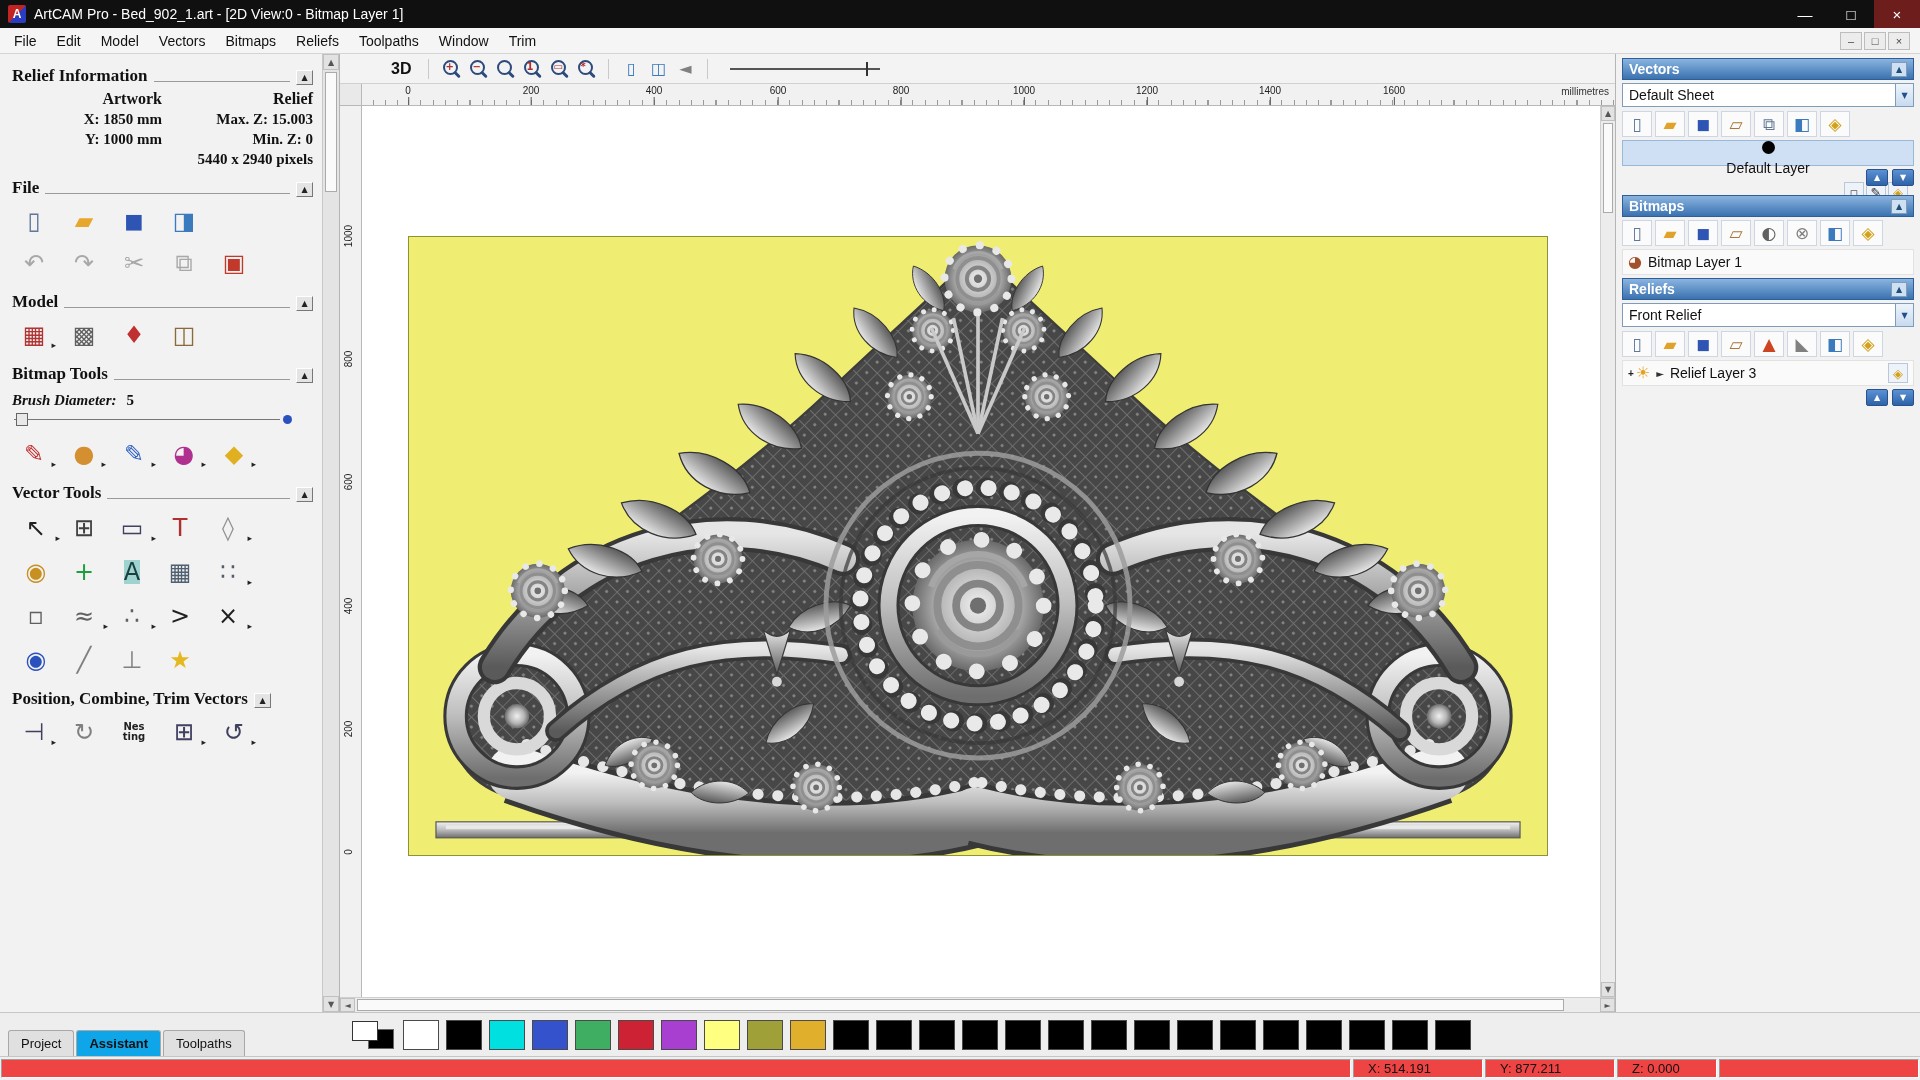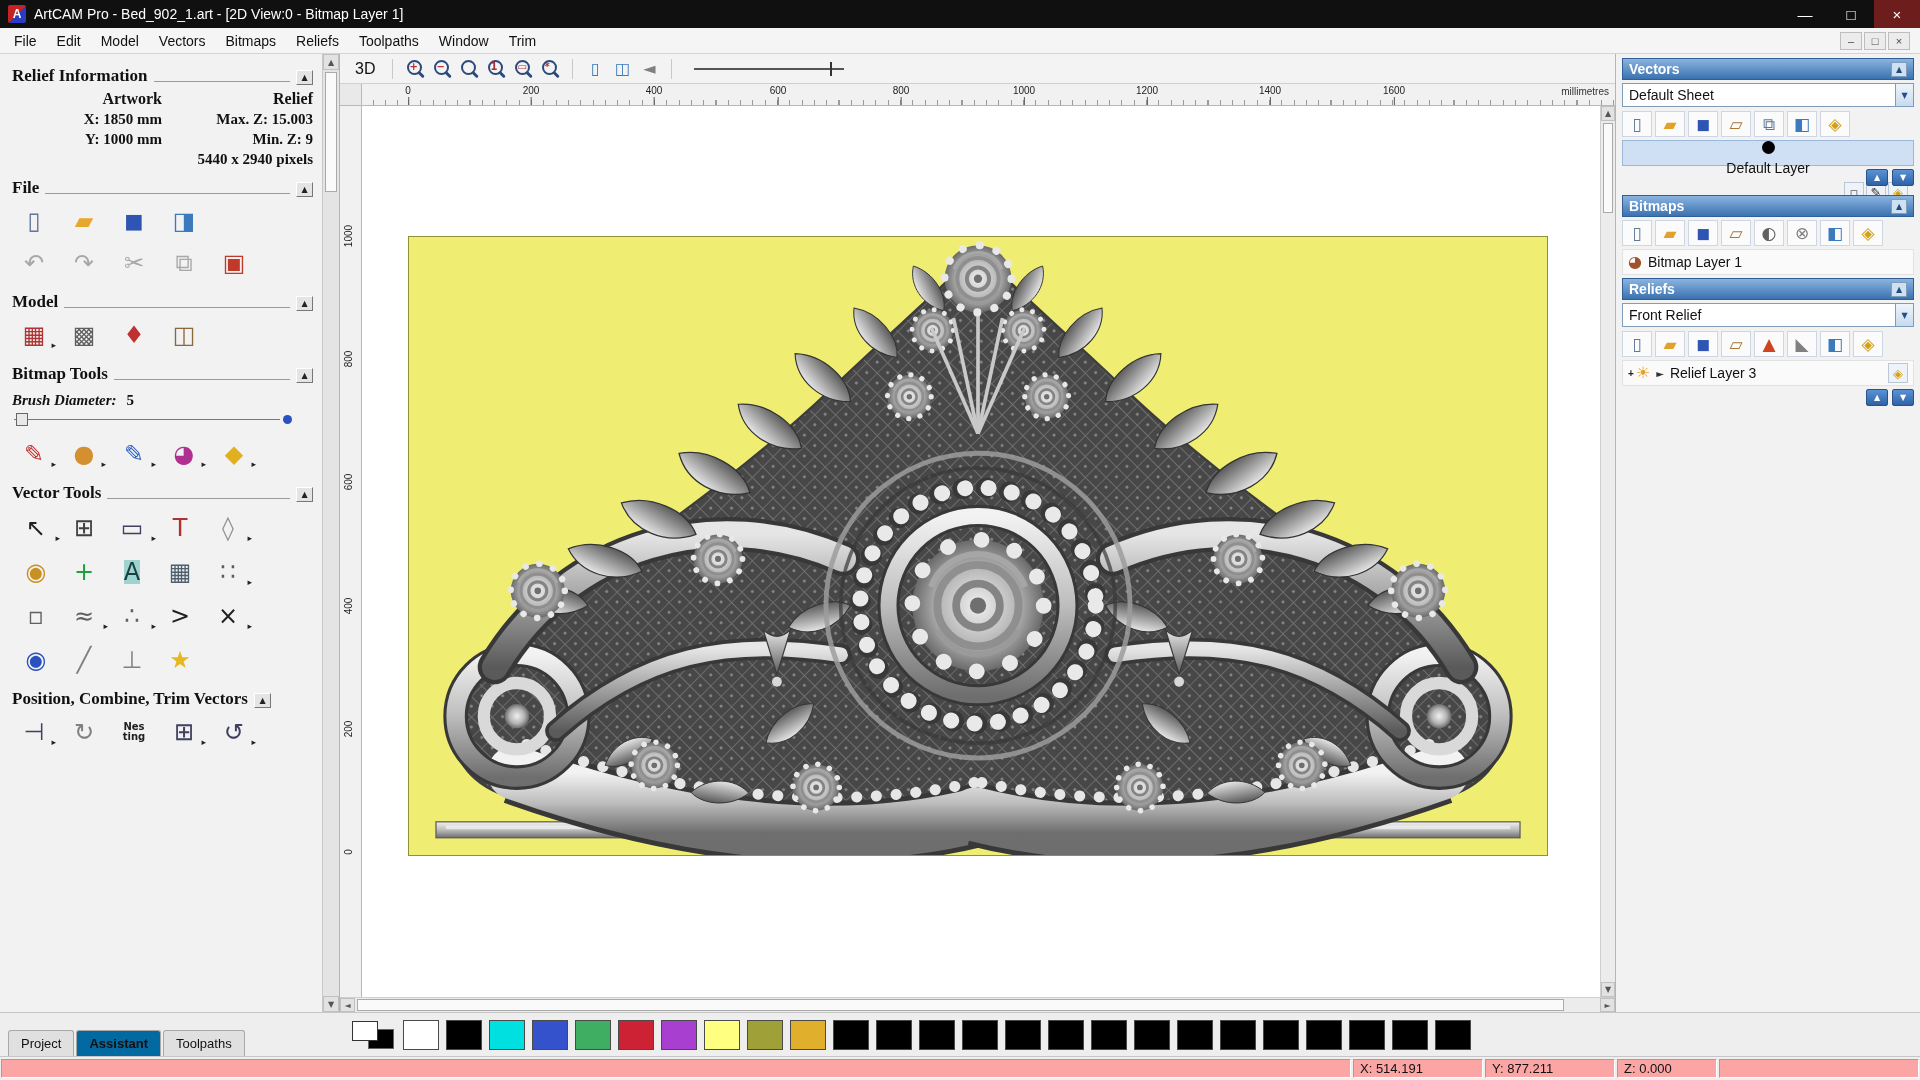--- a/index.html
+++ b/index.html
@@ -56,21 +56,21 @@
                 display:flex;flex-direction:column;}
   .lp-scrollbar .sc-btn{height:16px;}
   .sc-btn{flex:none;display:flex;align-items:center;justify-content:center;font-size:8px;color:#555;
           background:#e2e2e2;border:1px solid #c0c0c0;font-family:"DejaVu Sans",sans-serif;}
   .sc-track{flex:1;position:relative;}
   .sc-thumb{position:absolute;left:2px;right:2px;background:#fafafa;border:1px solid #aaa;}
 
   
   .main-col{flex:1;display:flex;flex-direction:column;min-width:0;background:#fff;}
   .canvas-toolbar{height:30px;flex:none;background:#f3f3f3;border-bottom:1px solid #d0d0d0;display:flex;align-items:center;gap:6px;padding:0 8px;}
-  .btn3d{font-weight:normal;font-size:16px;padding:2px 7px;}
+  .btn3d{font-weight:bold;font-size:16px;padding:2px 7px;margin-left:36px;}
   .tb-sep{width:1px;height:20px;background:#c9c9c9;margin:0 4px;}
   .mag-group{display:flex;gap:3px;}
   .magbtn{width:24px;height:24px;position:relative;}
   .magbtn::before{content:"";position:absolute;left:4px;top:3px;width:11px;height:11px;border:2px solid #2c4a7c;border-radius:50%;}
   .magbtn::after{content:"";position:absolute;left:14px;top:16px;width:8px;height:3px;background:#2c4a7c;transform:rotate(45deg);border-radius:2px;}
   .magbtn .ov{position:absolute;left:6px;top:4px;font-size:10px;font-weight:bold;color:#b03030;font-family:"DejaVu Sans",sans-serif;}
   .tb-tool{width:24px;height:24px;display:flex;align-items:center;justify-content:center;}
   .tb-tool .glyph{font-size:16px;}
   .line-widget{position:relative;width:150px;height:20px;margin-left:12px;}
   .lw-line{position:absolute;left:0;right:0;top:9px;border-top:2px solid #555;}
@@ -122,31 +122,31 @@
   .expander{font-size:10px;color:#333;font-family:"DejaVu Sans",sans-serif;}
   .relief-ico{color:#e8a020;font-size:16px;}
   .bmp-ico{color:#a0522d;font-size:16px;}
   .gold{color:#d4a017;}
   .plus-badge{font-size:10px;font-weight:bold;color:#222;margin-right:-4px;}
 
   
   .bottom-strip{height:44px;flex:none;display:flex;align-items:center;background:#eeeeee;border-top:1px solid #c6c6c6;}
   .lp-tabs{width:340px;flex:none;display:flex;align-items:flex-end;gap:2px;padding:0 8px;height:100%;padding-top:8px;}
   .tab{padding:5px 12px;border:1px solid #a8a8a8;border-bottom:none;background:#e0e0e0;font-size:13px;border-radius:3px 3px 0 0;white-space:nowrap;}
-  .tab[data-active="true"]{background:#0369a1;font-weight:bold;}
+  .tab[data-active="true"]{background:#0ea5e9;font-weight:bold;}
   .palette{flex:1;display:flex;align-items:center;gap:7px;padding:0 10px;min-width:0;overflow:hidden;}
   .primary-swatch{position:relative;width:46px;height:32px;flex:none;}
   .ps-back{position:absolute;right:2px;bottom:2px;width:26px;height:20px;background:#000;border:1px solid #666;}
   .ps-front{position:absolute;left:2px;top:2px;width:26px;height:20px;background:#fff;border:1px solid #333;}
   .swatch{width:36px;height:30px;border:1px solid #4a4a4a;flex:none;}
   .rp-tabs{width:305px;flex:none;display:flex;gap:2px;padding:0 10px;align-items:flex-end;height:100%;padding-top:8px;}
 
   
   .statusbar{height:24px;flex:none;display:flex;background:#efefef;border-top:1px solid #c6c6c6;align-items:stretch;font-size:13px;}
-  .sb-cell{display:flex;align-items:center;padding:0 6px;border:1px solid;border-color:#9e9e9e #fff #fff #9e9e9e;margin:2px 1px;background:#fca5a5;white-space:nowrap;}
+  .sb-cell{display:flex;align-items:center;padding:0 14px;border:1px solid;border-color:#9e9e9e #fff #fff #9e9e9e;margin:2px 1px;background:#ef4444;white-space:nowrap;}
   .sb-main{flex:1;}
   .sb-x{width:130px;}
   .sb-y{width:130px;}
   .sb-z{width:100px;}
   .sb-tail{width:200px;}
 </style>
 </head>
 <body>
 
 <div class="app">
@@ -190,21 +190,21 @@
           <span class="sec-title">Relief Information</span>
           <span class="sec-rule"></span>
           <span class="collapse-btn">▲</span>
         </div>
         <div class="pi-grid">
           <span class="pi-head">Artwork</span>
           <span class="pi-head">Relief</span>
           <span>X: 1850 mm</span>
           <span>Max. Z: 15.003</span>
           <span>Y: 1000 mm</span>
-          <span>Min. Z: 9</span>
+          <span>Min. Z: 0</span>
           <span class="pi-span">5440 x 2940 pixels</span>
         </div>
       </div>
 
       <div class="section">
         <div class="sec-header">
           <span class="sec-title">File</span>
           <span class="sec-rule"></span>
           <span class="collapse-btn">▲</span>
         </div>

